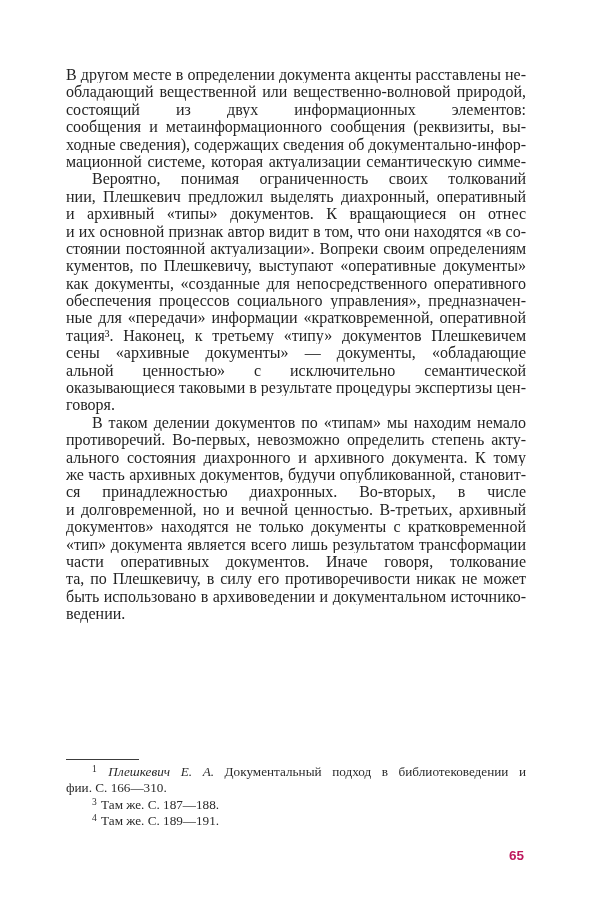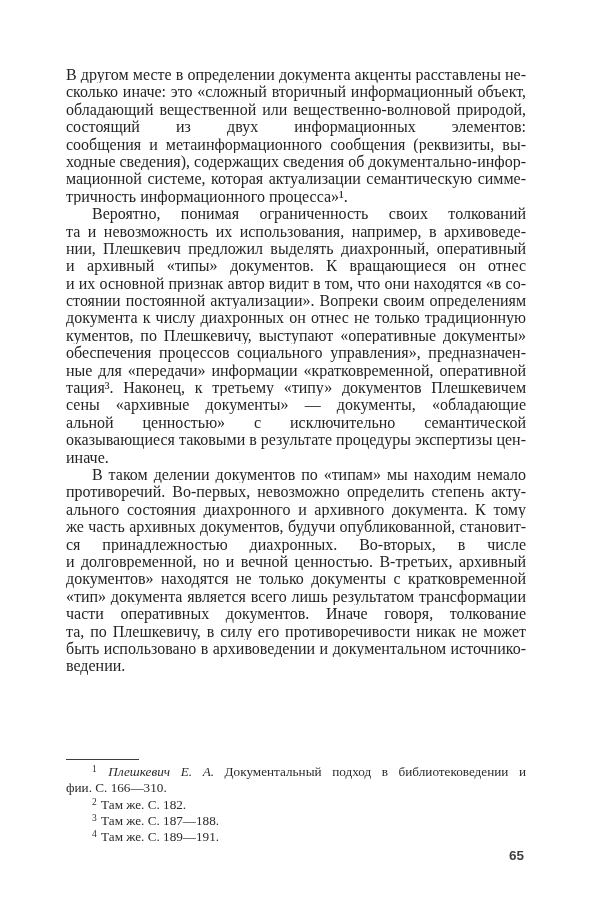--- a/index.html
+++ b/index.html
@@ -66,54 +66,51 @@
     top: -4px;
     letter-spacing: 1px;
   }
   .page-number {
     position: absolute;
     right: 76px;
     top: 848px;
     font-family: "Liberation Sans", sans-serif;
     font-weight: 700;
     font-size: 13.5px;
-    color: #404040;
+    color: #be185d;
   }
 </style>
 </head>
 <body>
 
 <div class="page">
   <main class="text-block">
       <div class="para">
         <div class="line">В другом месте в определении документа акценты расставлены не-</div>
-        <div class="line">сколько иначе: это «сложный вторичный информационный объект,</div>
         <div class="line">обладающий вещественной или вещественно-волновой природой,</div>
         <div class="line">состоящий из двух информационных элементов: информационного</div>
         <div class="line">сообщения и метаинформационного сообщения (реквизиты, вы-</div>
         <div class="line">ходные сведения), содержащих сведения об документально-инфор-</div>
         <div class="line">мационной системе, которая актуализации семантическую симме-</div>
-        <div class="line last">тричность информационного процесса»¹.</div>
       </div>
       <div class="para">
         <div class="line ind">Вероятно, понимая ограниченность своих толкований докумен-</div>
-        <div class="line">та и невозможность их использования, например, в архивоведе-</div>
         <div class="line">нии, Плешкевич предложил выделять диахронный, оперативный</div>
         <div class="line">и архивный «типы» документов. К вращающиеся он отнес докумен-</div>
         <div class="line">и их основной признак автор видит в том, что они находятся «в со-</div>
         <div class="line">стоянии постоянной актуализации». Вопреки своим определениям</div>
-        <div class="line">документа к числу диахронных он отнес не только традиционную</div>
         <div class="line">кументов, по Плешкевичу, выступают «оперативные документы»</div>
+        <div class="line">как документы, «созданные для непосредственного оперативного</div>
         <div class="line">обеспечения процессов социального управления», предназначен-</div>
         <div class="line">ные для «передачи» информации «кратковременной, оперативной</div>
         <div class="line">тация³. Наконец, к третьему «типу» документов Плешкевичем отне-</div>
         <div class="line">сены «архивные документы» — документы, «обладающие потенци-</div>
         <div class="line">альной ценностью» с исключительно семантической информацией,</div>
         <div class="line">оказывающиеся таковыми в результате процедуры экспертизы цен-</div>
-        <div class="line last">иначе.</div>
+        <div class="line last">говоря.</div>
       </div>
       <div class="para">
         <div class="line ind">В таком делении документов по «типам» мы находим немало</div>
         <div class="line">противоречий. Во-первых, невозможно определить степень акту-</div>
         <div class="line">ального состояния диахронного и архивного документа. К тому</div>
         <div class="line">же часть архивных документов, будучи опубликованной, становит-</div>
         <div class="line">ся принадлежностью диахронных. Во-вторых, в числе «оперативных</div>
         <div class="line">и долговременной, но и вечной ценностью. В-третьих, архивный</div>
         <div class="line">документов» находятся не только документы с кратковременной</div>
         <div class="line">«тип» документа является всего лишь результатом трансформации</div>
@@ -122,20 +119,19 @@
         <div class="line">быть использовано в архивоведении и документальном источнико-</div>
         <div class="line last">ведении.</div>
       </div>
     </main>
 
   <div class="footnotes">
     <div class="fn-rule"></div>
     <div>
         <div class="fn-line ind"><sup class="fn-mark">1</sup><span class="it"> Плешкевич Е. А.</span><span> Документальный подход в библиотековедении и библиогра-</span></div>
         <div class="fn-line fn-last"><span>фии. С. 166—310.</span></div>
-        <div class="fn-line ind fn-last"><sup class="fn-mark">2</sup><span> Там же. С. 182.</span></div>
         <div class="fn-line ind fn-last"><sup class="fn-mark">3</sup><span> Там же. С. 187—188.</span></div>
         <div class="fn-line ind fn-last"><sup class="fn-mark">4</sup><span> Там же. С. 189—191.</span></div>
       </div>
   </div>
 
   <div class="page-number">65</div>
 </div>
 
 </body></html>

